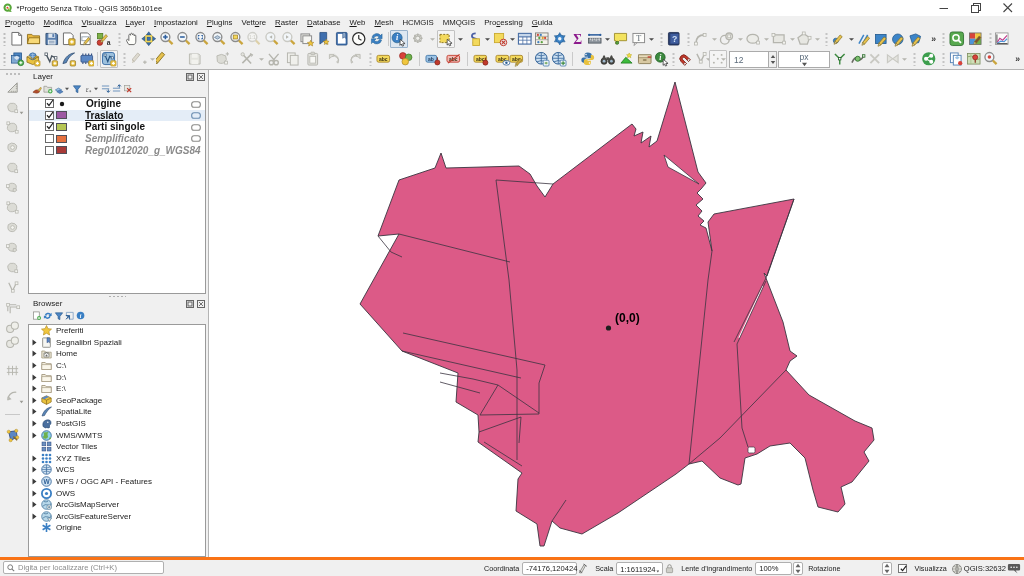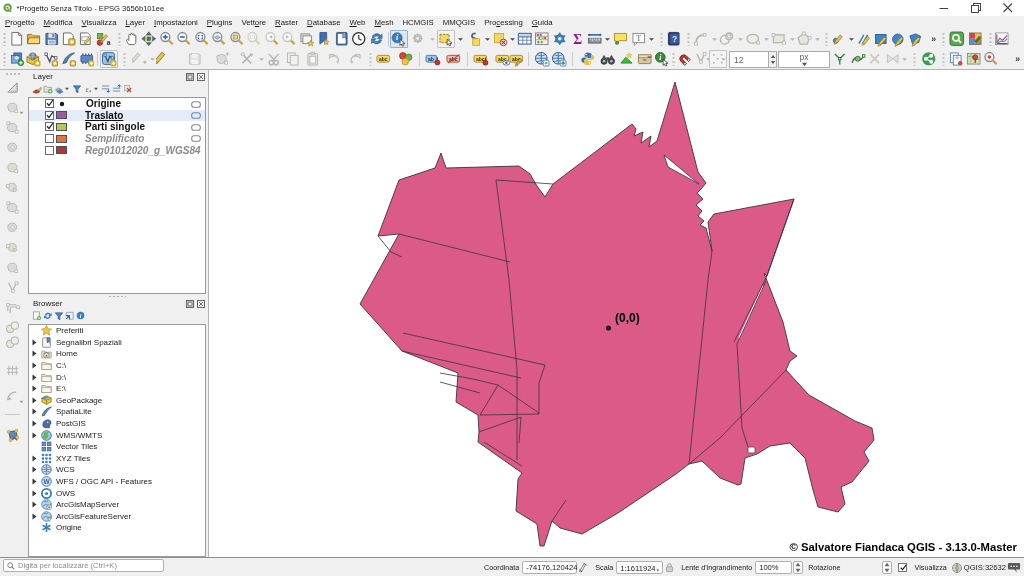--- a/index.html
+++ b/index.html
@@ -91,21 +91,21 @@
   .splitter .dots { width:18px; height:3px;
      background-image:radial-gradient(circle, #b0b0b0 0.8px, transparent 0.9px); background-size:4px 3px; }
 
   
   .canvas { flex:1; background:#fff; position:relative; }
   .canvas svg.mapsvg { position:absolute; left:0; top:0; }
   .map-copyright { position:absolute; right:7px; bottom:4px; font-size:11.3px; font-weight:bold; color:#000;
                    font-family:"Liberation Sans",sans-serif; }
 
   
-  .statusbar { height:20px; background:#f0f0f0; border-top:1px solid #f97316; display:flex; align-items:center;
+  .statusbar { height:20px; background:#f0f0f0; border-top:3px solid #f97316; display:flex; align-items:center;
                font-size:7.2px; color:#2a2a2a; position:relative; }
   .sb-search { position:absolute; left:3px; top:1px; width:161px; height:13px; background:#fff;
                border:1px solid #b0b0b0; border-radius:2px; display:flex; align-items:center; padding-left:3px; }
   .sb-search .ph { color:#8c8c8c; font-size:7.6px; margin-left:3px; }
   .sb-right { position:absolute; right:2px; display:flex; align-items:center; height:16px; }
   .sb-label { margin:0 3px 0 5px; color:#1a1a1a; white-space:nowrap; font-size:7.2px; }
   .sb-box { height:13px; background:#fff; border:1px solid #b0b0b0; border-radius:2px; display:flex;
             align-items:center; padding:0 3px; font-size:7.6px; color:#1a1a1a; box-sizing:border-box; }
   .sb-spin { display:flex; flex-direction:column; width:10px; margin-left:1px; gap:1px; align-items:center; background:#fff; border:1px solid #b0b0b0; border-radius:2px; height:13px; justify-content:center; box-sizing:border-box; }
   .windows-edge { height:2px; background:#2b2b2b; }
@@ -115,21 +115,21 @@
 
 <div class="titlebar">
   <svg class="qgis-logo" viewBox="0 0 16 16">
     <circle cx="7.4" cy="7.4" r="6.6" fill="#57a639"></circle>
     <circle cx="7.4" cy="7.4" r="3.4" fill="#fff"></circle>
     <circle cx="7.1" cy="7.4" r="1.6" fill="#e03c31"></circle>
     <circle cx="8.6" cy="8.9" r="1" fill="#f5e14c"></circle>
     <path d="M8.6,8.6 L14.2,13.6 L11,14.2 L8.2,11.4 Z" fill="#57a639"></path>
     <path d="M9.3,9.3 L11.6,11.3 L10.2,11.6 Z" fill="#f5e14c"></path>
   </svg>
-  <span class="title-text">*Progetto Senza Titolo - EPSG 3656b101ee</span>
+  <span class="title-text">*Progetto Senza Titolo - QGIS 3656b101ee</span>
   <div class="win-controls">
     <div class="win-btn">
       <svg width="10" height="10" viewBox="0 0 10 10">
           <line x1="0.5" y1="5.5" x2="9" y2="5.5" stroke="#444" stroke-width="1"></line>
         </svg>
     </div>
     <div class="win-btn">
       <svg width="10" height="10" viewBox="0 0 10 10">
         <rect x="2.5" y="0.5" width="7" height="7" fill="none" stroke="#444"></rect>
         <rect x="0.5" y="2.5" width="7" height="7" fill="#fff" stroke="#444"></rect>
@@ -1596,21 +1596,20 @@
         <polyline points="231,303 264,309 289,315 330,343" fill="none" stroke="#3a3440" stroke-width="0.8"></polyline>
         <polyline points="231,312 271,323" fill="none" stroke="#3a3440" stroke-width="0.8"></polyline>
         <polyline points="330,344 271,345 289,315" fill="none" stroke="#3a3440" stroke-width="0.8"></polyline>
         <polyline points="270,362 312,347 310,373" fill="none" stroke="#3a3440" stroke-width="0.8"></polyline>
         <polyline points="275,372 313,396" fill="none" stroke="#3a3440" stroke-width="0.8"></polyline>
         <polygon points="455,85 490,114 459,97" fill="#fff" stroke="#3a3440" stroke-width="0.8"></polygon>
         <rect x="539" y="377" width="7" height="6" rx="1.5" fill="#fff" stroke="#3a3440" stroke-width="0.7"></rect>
         <circle cx="399.5" cy="258" r="2.6" fill="#1f1f1f"></circle>
         <text x="406" y="252" font-size="12" font-weight="600" fill="#000" font-family="Liberation Sans">(0,0)</text>
       </svg>
-    <span class="map-copyright">© Salvatore Fiandaca QGIS - 3.13.0-Master</span>
   </div>
 </div>
 
 <div class="statusbar">
   <div class="sb-search">
     <svg width="8" height="8" viewBox="0 0 10 10">
       <circle cx="4" cy="4" r="3" fill="none" stroke="#777" stroke-width="1.2"></circle>
         <line x1="6.3" y1="6.3" x2="9" y2="9" stroke="#777" stroke-width="1.3"></line>
     </svg>
     <span class="ph">Digita per localizzare (Ctrl+K)</span>

